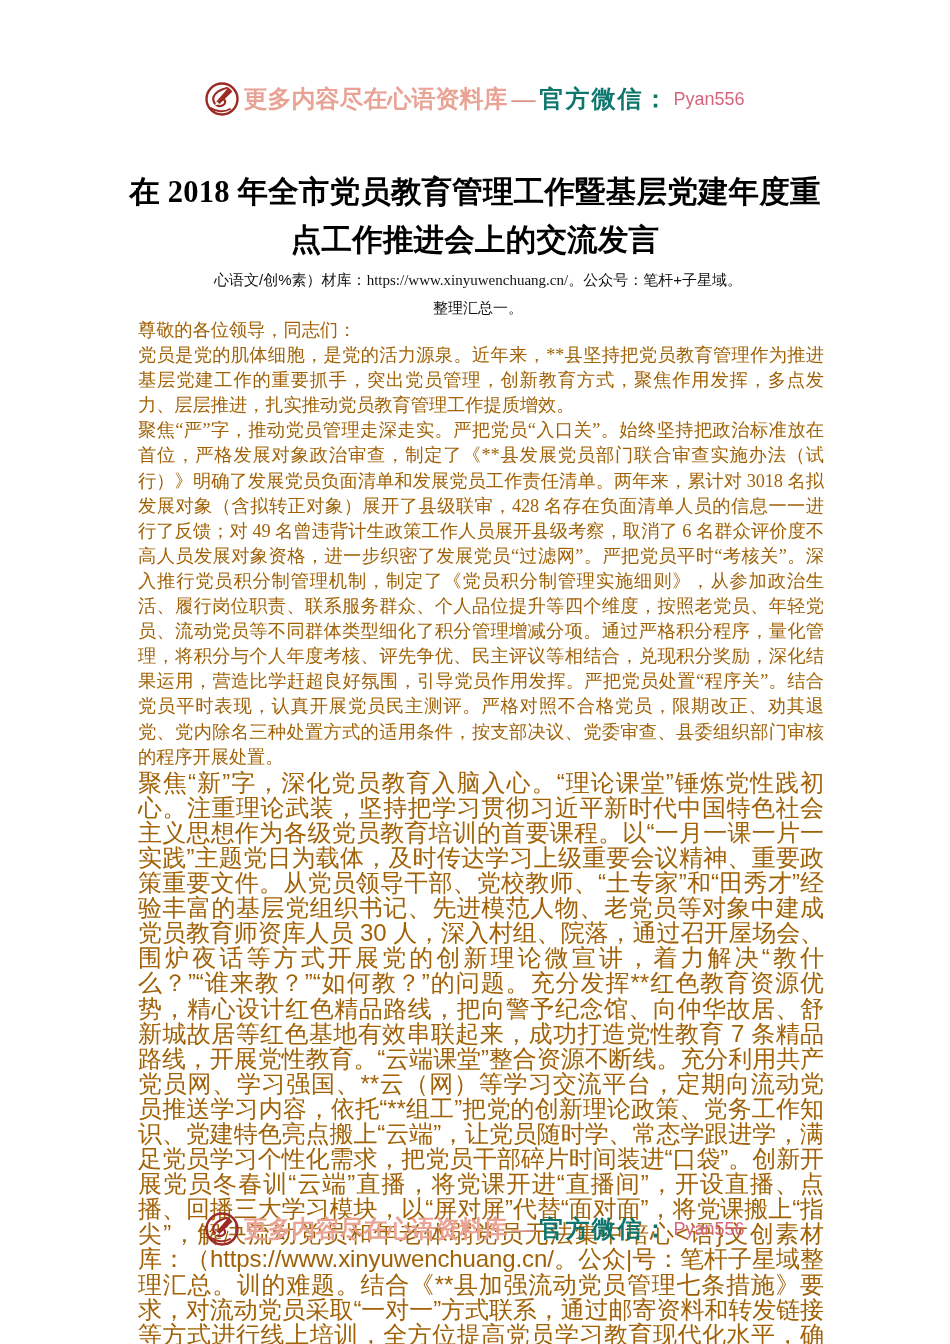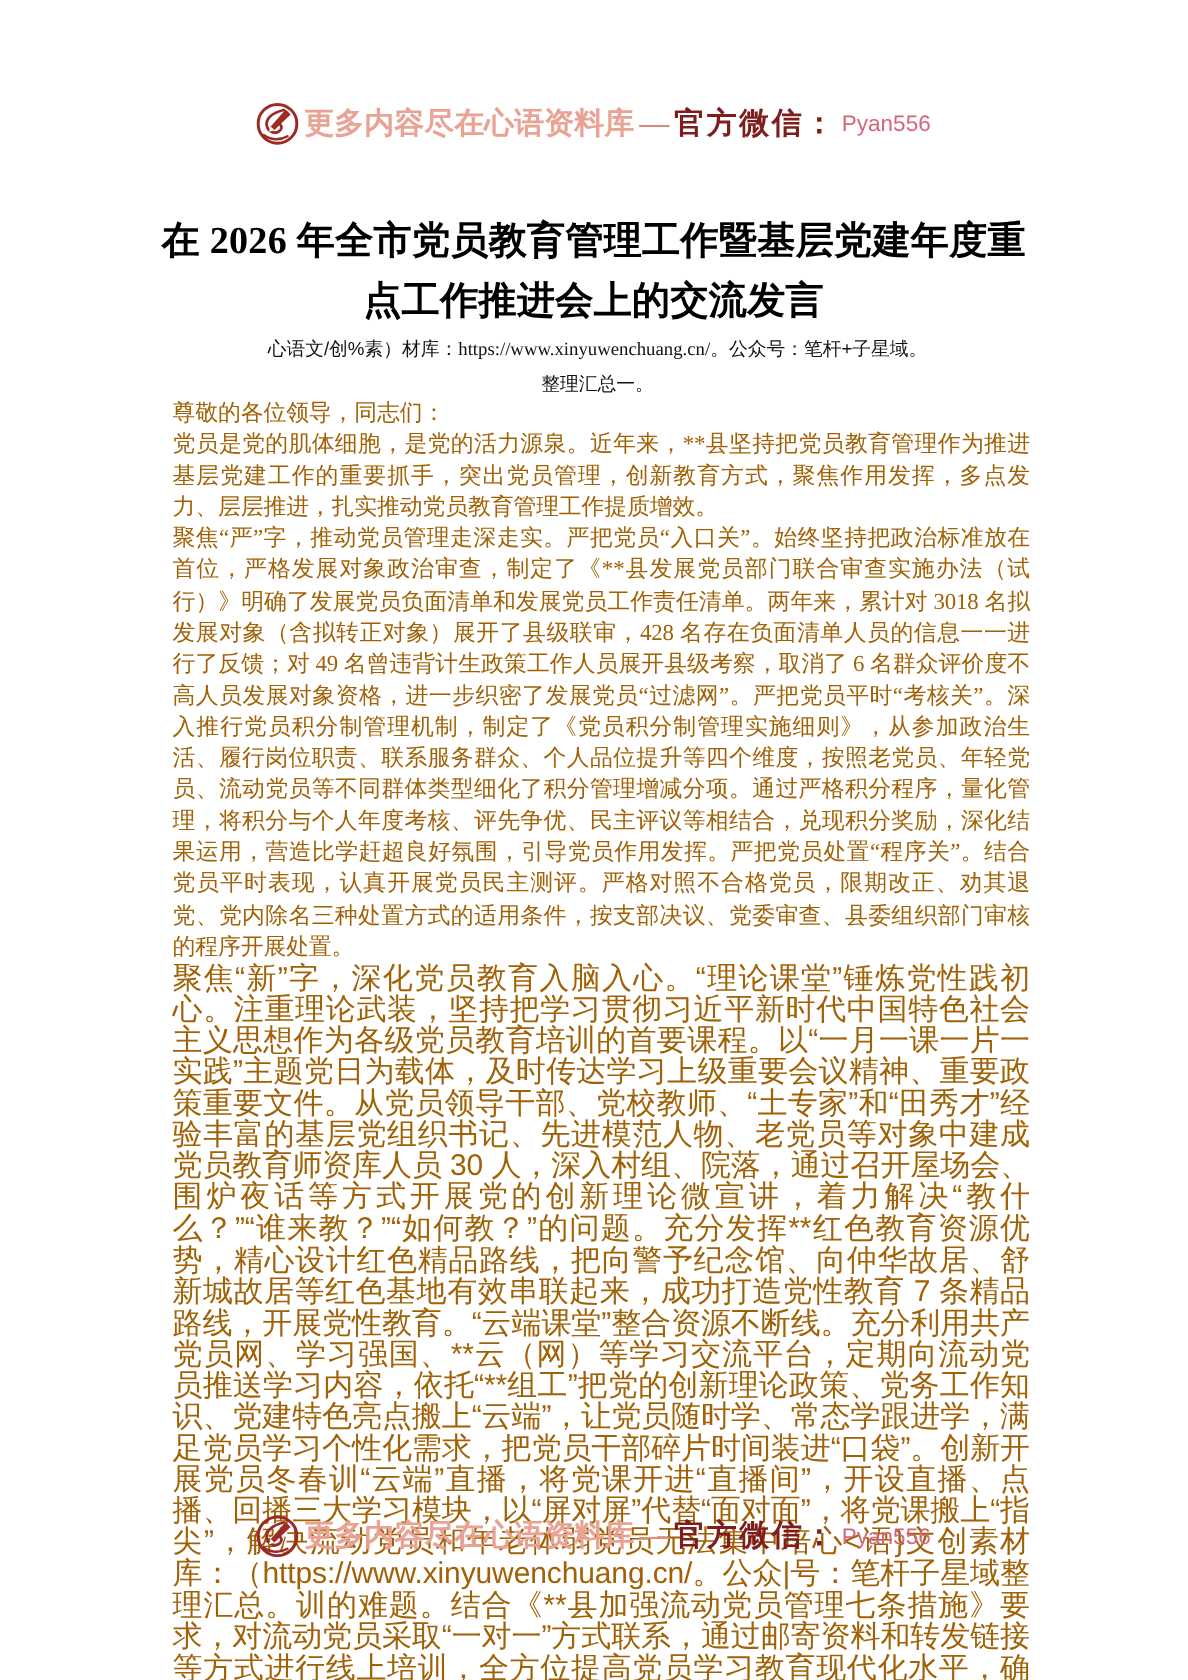--- a/index.html
+++ b/index.html
@@ -42,21 +42,21 @@
 
   .wm-text {
     font-family: "Liberation Serif", "DejaVu Serif", serif;
     font-size: 24px;
     font-weight: 700;
     letter-spacing: 0px;
     line-height: 1;
   }
   .wm-main   { color: #e9a395; }
   .wm-dash   { color: #d98e80; }
-  .wm-label  { color: #7f1d1d; letter-spacing: 2px; }
+  .wm-label  { color: #0f766e; letter-spacing: 2px; }
   .wm-handle { color: #d4657a; font-family: "Liberation Sans", "DejaVu Sans", sans-serif; font-weight: 400; font-size: 18px; }
 
   
   .doc-title {
     position: absolute;
     top: 148px;
     left: 105px;
     width: 740px;
     text-align: center;
     font-family: "Liberation Serif", "DejaVu Serif", serif;
@@ -126,21 +126,21 @@
         <path d="M6 26 C11 30, 19 30.5, 25 27" fill="none" stroke="#9c2a25" stroke-width="2" stroke-linecap="round"></path>
       </svg>
     </span>
     <span class="wm-text wm-main">更多内容尽在心语资料库</span>
       <span class="wm-text wm-dash">—</span>
       <span class="wm-text wm-label">官方微信：</span>
       <span class="wm-text wm-handle">Pyan556</span>
   </div>
 
   <h1 class="doc-title">
-    <span>在 2026 年全市党员教育管理工作暨基层党建年度重</span><br>
+    <span>在 2018 年全市党员教育管理工作暨基层党建年度重</span><br>
     <span>点工作推进会上的交流发言</span>
   </h1>
 
   <div class="doc-source">
     <span>心语文/创%素）材库：</span><span class="serif-run">https://www.xinyuwenchuang.cn/</span><span>。公众号：笔杆+子星域。</span><br>
     <span>整理汇总一。</span>
   </div>
 
   <div class="doc-body">
     <p class="para serif last-line-left">尊敬的各位领导，同志们：</p>

